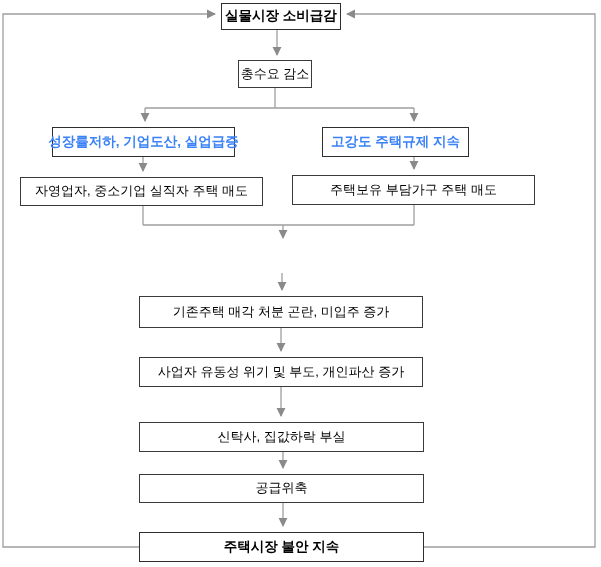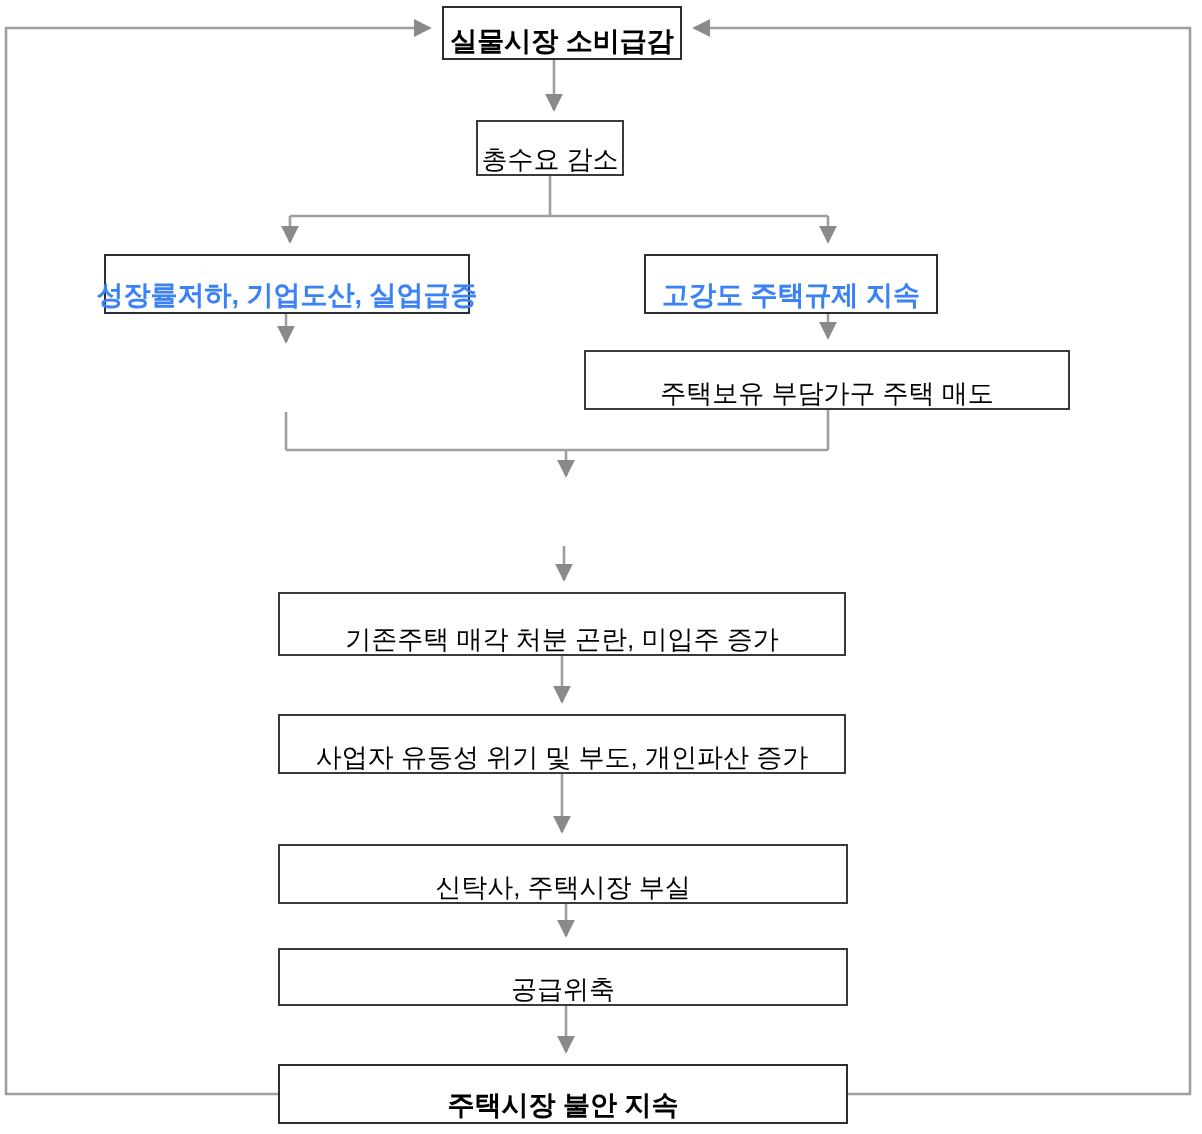--- a/index.html
+++ b/index.html
@@ -9,21 +9,21 @@
     background:#ffffff;
     font-family:"Liberation Sans","DejaVu Sans",sans-serif;
     overflow:hidden;
   }
   #wires{position:absolute;left:0;top:0;width:601px;height:567px;pointer-events:none;}
   .node{
     position:absolute;
     box-sizing:border-box;
     background:#ffffff;
     border:1.4px solid #3a3a3a;
-    display:flex;align-items:flex-end;justify-content:center;
+    display:flex;align-items:center;justify-content:center;
     text-align:center;
     font-size:13px;
     color:#000000;
     line-height:1.1;
     white-space:nowrap;
   }
   .node.bold{font-weight:bold;font-size:13.5px;border-color:#2e2e2e;}
   .node.red{color:#3b82f6;font-weight:bold;font-size:13.5px;border-width:1.8px;border-color:#2e2e2e;}
 </style>
 </head>
@@ -75,36 +75,39 @@
   </div>
 
   <div class="node red" style="left:52px;top:127px;width:183px;height:30px">
     <span>성장률저하, 기업도산, 실업급증</span>
   </div>
 
   <div class="node red" style="left:322px;top:127px;width:147px;height:30px">
     <span>고강도 주택규제 지속</span>
   </div>
 
+  <div class="node" style="left:20px;top:177px;width:243px;height:29px">
+    <span>자영업자, 중소기업 실직자 주택 매도</span>
+  </div>
 
   <div class="node" style="left:292px;top:175px;width:243px;height:30px">
     <span>주택보유 부담가구 주택 매도</span>
   </div>
 
 
   <div class="node" style="left:139px;top:296px;width:284px;height:32px">
     <span>기존주택 매각 처분 곤란, 미입주 증가</span>
   </div>
 
   <div class="node" style="left:139px;top:357px;width:284px;height:30px">
     <span>사업자 유동성 위기 및 부도, 개인파산 증가</span>
   </div>
 
   <div class="node" style="left:139px;top:422px;width:285px;height:30px">
-    <span>신탁사, 주택시장 부실</span>
+    <span>신탁사, 집값하락 부실</span>
   </div>
 
   <div class="node" style="left:139px;top:474px;width:285px;height:29px">
     <span>공급위축</span>
   </div>
 
   <div class="node bold" style="left:139px;top:532px;width:285px;height:30px">
     <span>주택시장 불안 지속</span>
   </div>
 

